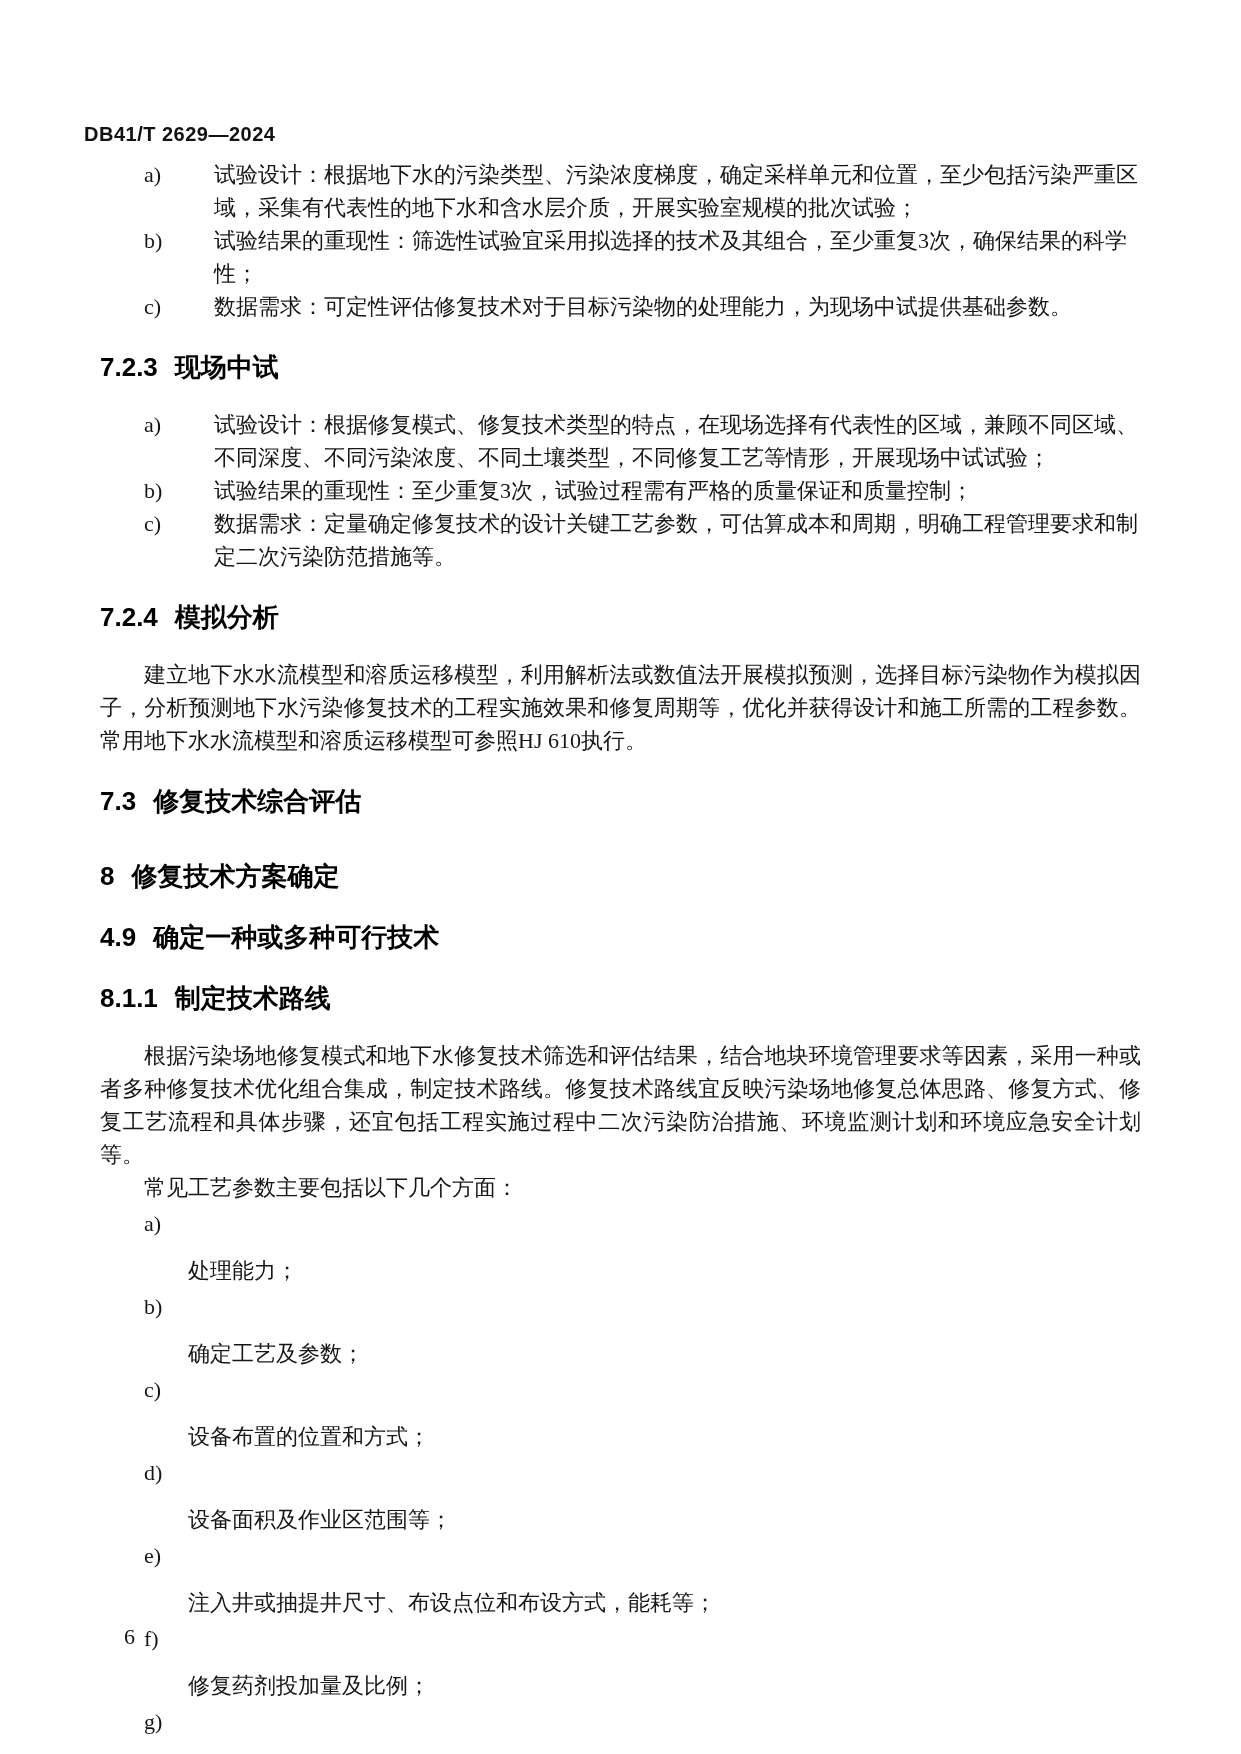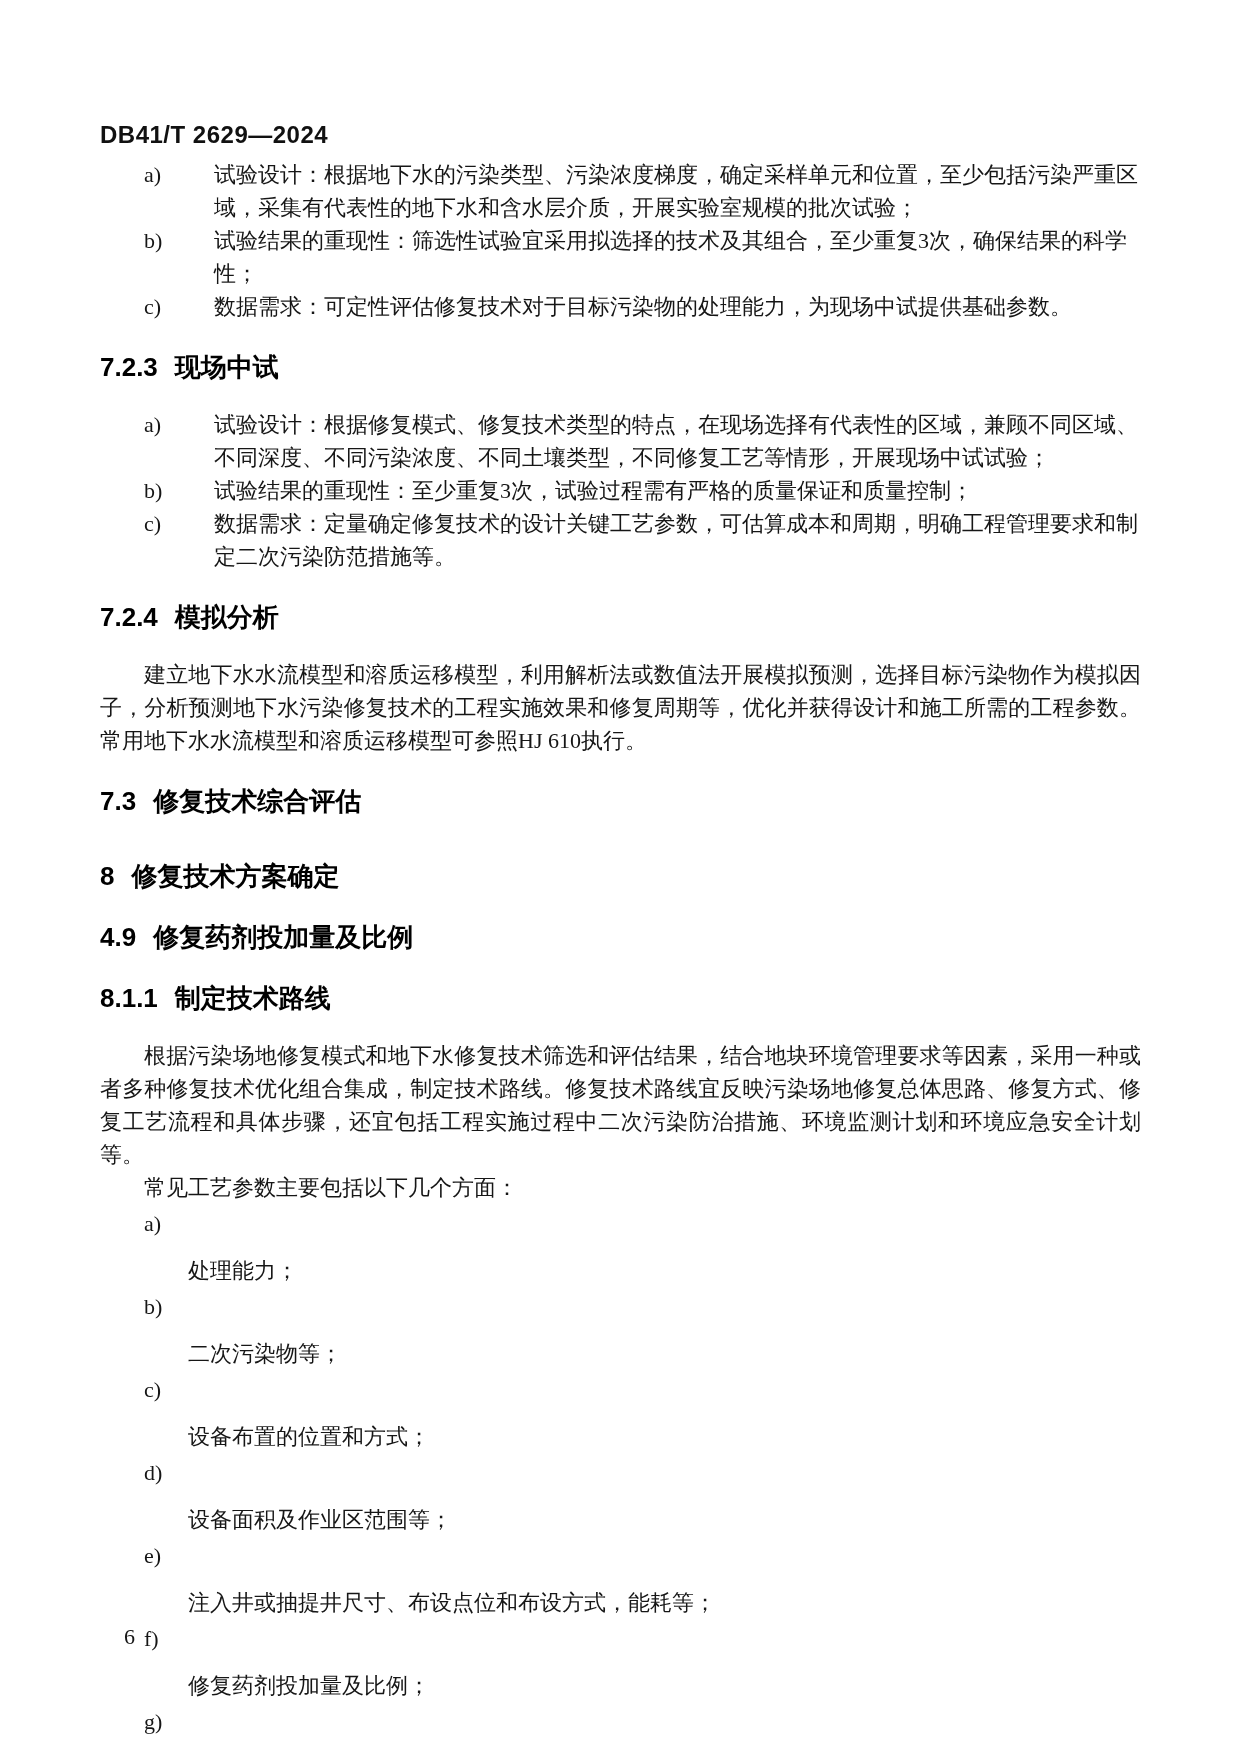--- a/index.html
+++ b/index.html
@@ -11,25 +11,25 @@
     height: 1754px;
     background: #ffffff;
     color: #161616;
     font-family: "Liberation Serif", "DejaVu Serif", serif;
     font-size: 22px;
     line-height: 33px;
     overflow: hidden;
   }
   .doc-header {
     position: absolute;
-    left: 100px;
+    left: 84px;
     top: 118px;
     font-family: "Liberation Sans", "DejaVu Sans", sans-serif;
     font-weight: bold;
-    font-size: 24px;
+    font-size: 20px;
     letter-spacing: 0.5px;
     color: #111;
   }
   .content {
     position: absolute;
     left: 100px;
     top: 158px;
     width: 1041px;
   }
   
@@ -112,37 +112,37 @@
 
     <div class="hd">
       <span class="num">7.3</span><span class="ttl">修复技术综合评估</span>
     </div>
 
     <div class="hd chapter">
       <span class="num">8</span><span class="ttl">修复技术方案确定</span>
     </div>
 
     <div class="hd">
-      <span class="num">4.9</span><span class="ttl">修复药剂投加量及比例</span>
+      <span class="num">4.9</span><span class="ttl">确定一种或多种可行技术</span>
     </div>
 
     <div class="hd">
       <span class="num">8.1.1</span><span class="ttl">制定技术路线</span>
     </div>
     <p class="body">根据污染场地修复模式和地下水修复技术筛选和评估结果，结合地块环境管理要求等因素，采用一种或者多种修复技术优化组合集成，制定技术路线。修复技术路线宜反映污染场地修复总体思路、修复方式、修复工艺流程和具体步骤，还宜包括工程实施过程中二次污染防治措施、环境监测计划和环境应急安全计划等。</p>
 
     <p class="body">常见工艺参数主要包括以下几个方面：</p>
     <div class="plist">
       <div class="item">
         <span class="lbl">a)</span>
         <span class="txt">处理能力；</span>
       </div>
       <div class="item">
         <span class="lbl">b)</span>
-        <span class="txt">二次污染物等；</span>
+        <span class="txt">确定工艺及参数；</span>
       </div>
       <div class="item">
         <span class="lbl">c)</span>
         <span class="txt">设备布置的位置和方式；</span>
       </div>
       <div class="item">
         <span class="lbl">d)</span>
         <span class="txt">设备面积及作业区范围等；</span>
       </div>
       <div class="item">

